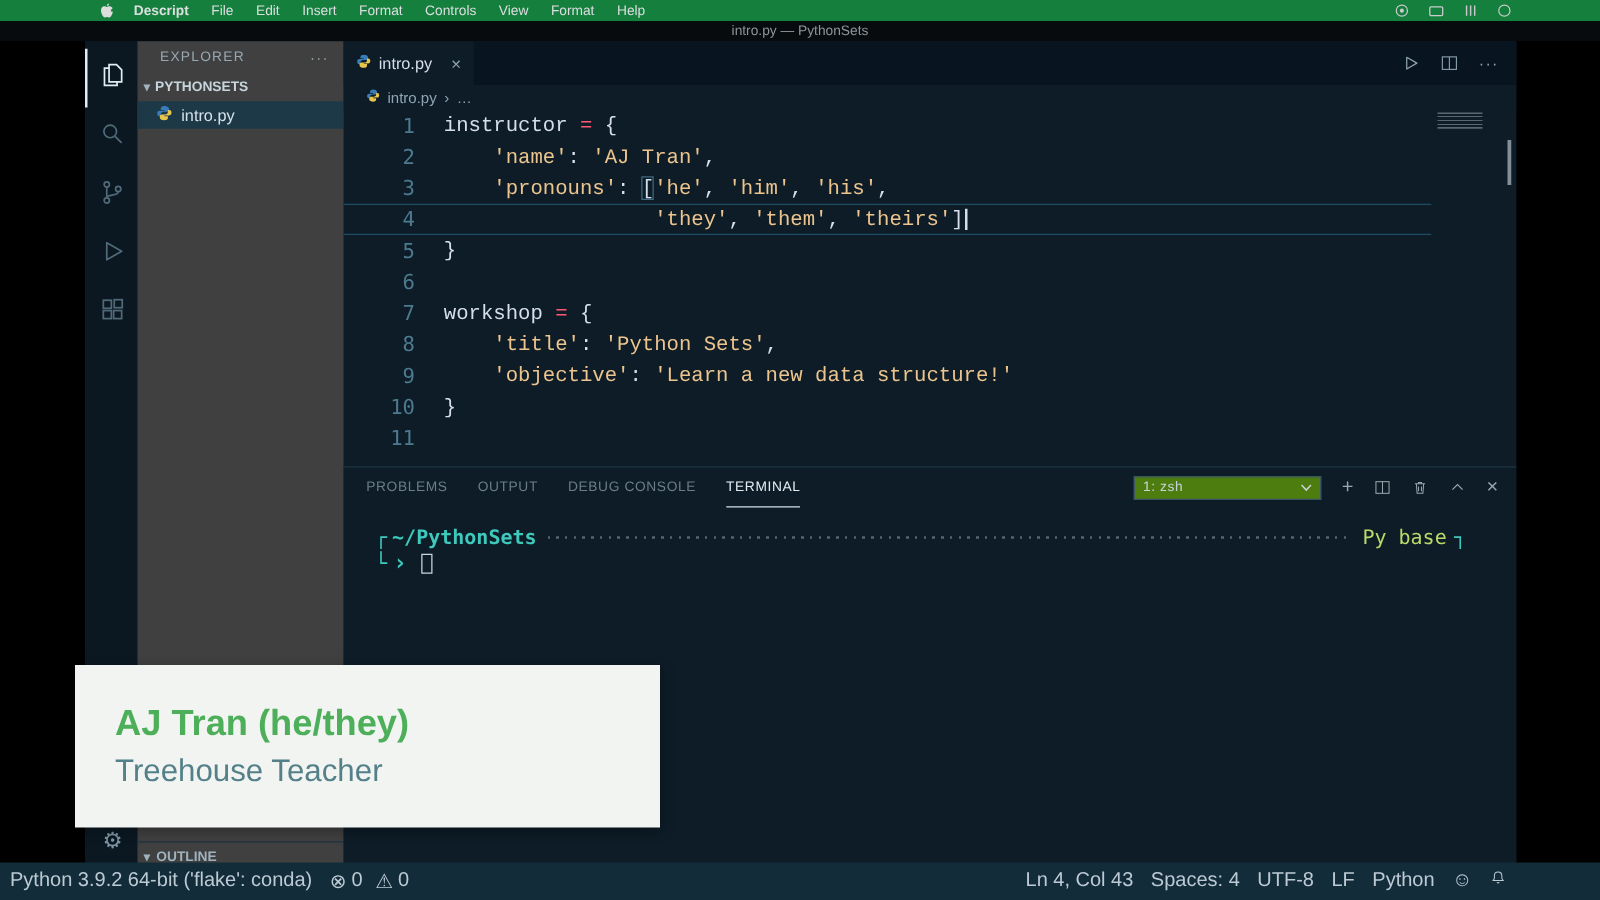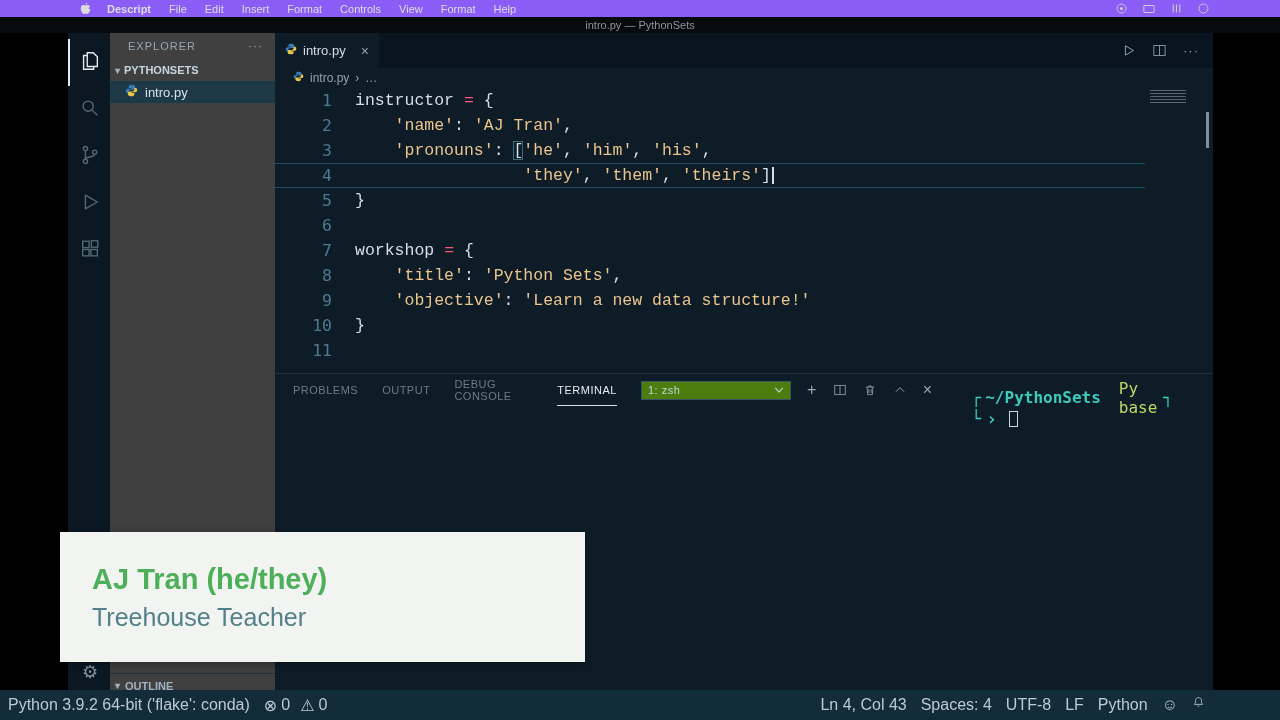--- a/index.html
+++ b/index.html
@@ -1,21 +1,21 @@
 <!DOCTYPE html>
 <html><head>
 <meta charset="utf-8">
 <style>
   * { margin:0; padding:0; box-sizing:border-box; }
   html,body { background:#000; }
   body { font-family:"Liberation Sans", sans-serif; }
   .screen { position:relative; width:1280px; height:720px; background:#000; overflow:hidden; }
 
   
-  .menubar { position:absolute; top:0; left:0; right:0; height:17px; background:#8b5cf6;
+  .menubar { position:absolute; top:0; left:0; right:0; height:17px; background:#15803d;
              display:flex; align-items:center; color:#dcdee0; font-size:11px; }
   .apple { margin-left:80px; display:flex; align-items:center; }
   .menu-items { display:flex; gap:18px; margin-left:16px; align-items:center; }
   .menu-items .app { font-weight:bold; }
   .menu-right { margin-left:auto; margin-right:70px; display:flex; gap:14px; align-items:center; color:#c9cbcd; }
   .menu-right svg { display:block; }
 
   
   .titlebar { position:absolute; top:17px; left:0; right:0; height:16px; background:#070b0e;
               color:#8d949a; font-size:11px; display:flex; align-items:center; justify-content:center; }
@@ -66,21 +66,21 @@
   .tok-s { color:#ecc48d; }
   .tok-o { color:#ff5874; }
   .tok-b { color:#d6deeb; box-shadow: inset 0 0 0 1px #3f6a80; }
   .caret { display:inline-block; width:2px; height:17px; background:#cfe0ec; vertical-align:middle; margin-left:1px; }
 
   .right-strip { width:68px; flex:none; position:relative; }
   .minimap { position:absolute; top:2px; left:5px; width:36px; height:13px;
              background:repeating-linear-gradient(180deg, rgba(214,222,235,.38) 0 1px, transparent 1px 3px); }
   .vscrollbar { position:absolute; right:4px; top:24px; width:3px; height:36px; background:rgba(228,238,246,.55); }
 
-  .panel { height:324px; border-top:1px solid #1e3644; display:flex; flex-direction:row; background:#0d1c27; }
+  .panel { height:324px; border-top:1px solid #1e3644; display:flex; flex-direction:column; background:#0d1c27; }
   .panel-tabs { height:32px; display:flex; align-items:stretch; gap:24px; padding-left:18px;
                 font-size:11px; letter-spacing:.5px; color:#6b7d87; }
   .ptab { display:flex; align-items:center; border-bottom:1px solid transparent; }
   .ptab.active { color:#e4ecf1; border-bottom-color:#d6deeb; }
   .panel-controls { margin-left:auto; display:flex; align-items:center; gap:16px; padding-right:14px; color:#9aa7ae; }
   .panel-controls svg { display:block; }
   .shell-select { width:150px; height:19px; border:1px solid #3a5564; background:#4d7c0f; color:#c9d4da;
                   font-size:11px; display:flex; align-items:center; padding:0 6px; }
   .shell-select .sel-chev { margin-left:auto; }
   .p-plus { font-size:16px; }
@@ -97,21 +97,21 @@
   .t-cursor { display:inline-block; width:9px; height:16px; border:1px solid #c9d6de; margin-left:12px; }
 
   .statusbar { position:absolute; bottom:0; left:0; right:0; height:30px; background:#132c3a;
                color:#bccad3; font-size:16px; display:flex; align-items:center; }
   .sb-left { display:flex; gap:14px; margin-left:8px; align-items:center; }
   .sb-problems { display:flex; gap:10px; align-items:center; }
   .sb-prob-item { display:flex; gap:4px; align-items:center; }
   .sb-right { margin-left:auto; margin-right:75px; display:flex; gap:14px; align-items:flex-start; }
   .sb-right svg { display:block; }
 
-  .lower-third { position:absolute; left:60px; top:532px; width:525px; height:130px; background:#f1f4f1;
+  .lower-third { position:absolute; left:60px; top:532px; width:468px; height:130px; background:#f1f4f1;
                  box-shadow:0 3px 10px rgba(0,0,0,.35); display:flex; flex-direction:column;
                  justify-content:center; padding-left:32px; gap:7px; }
   .lt-name { color:#4eaf5a; font-size:29px; font-weight:bold; }
   .lt-title { color:#54808a; font-size:25px; }
 </style>
 </head>
 <body>
 
 <div class="screen">
 

